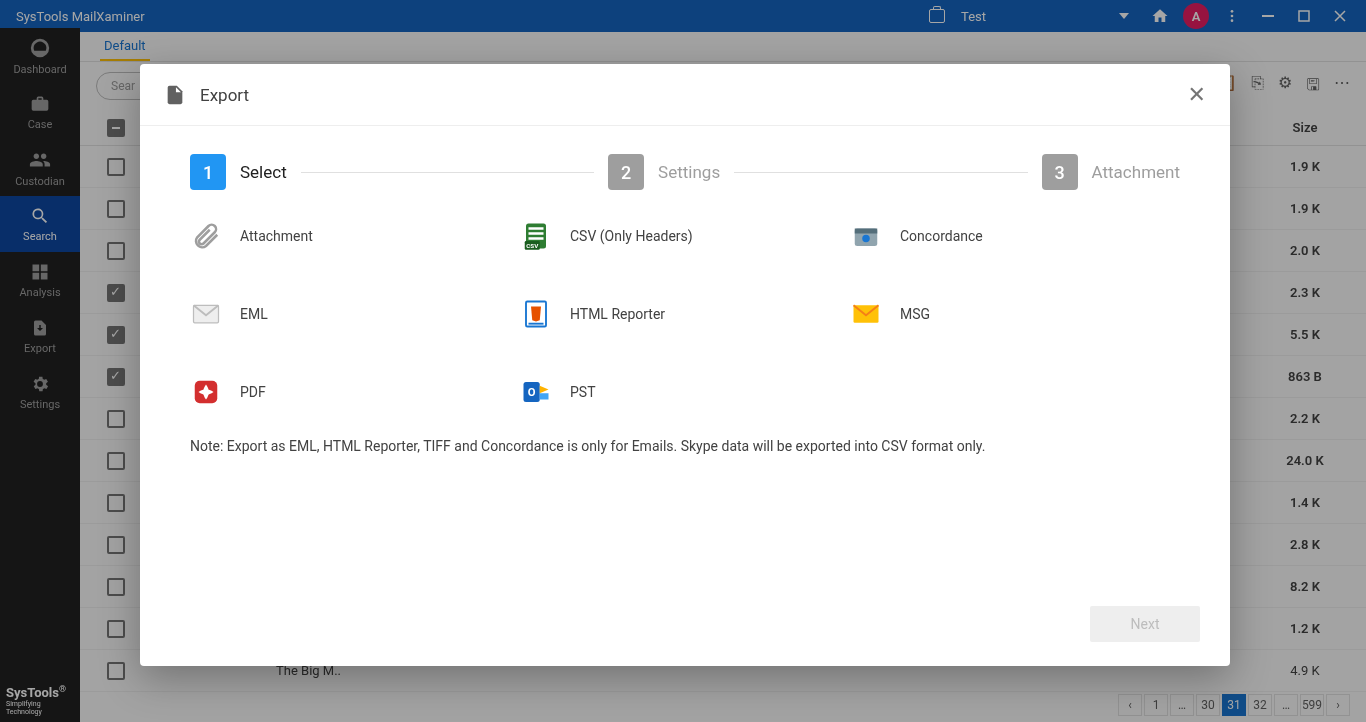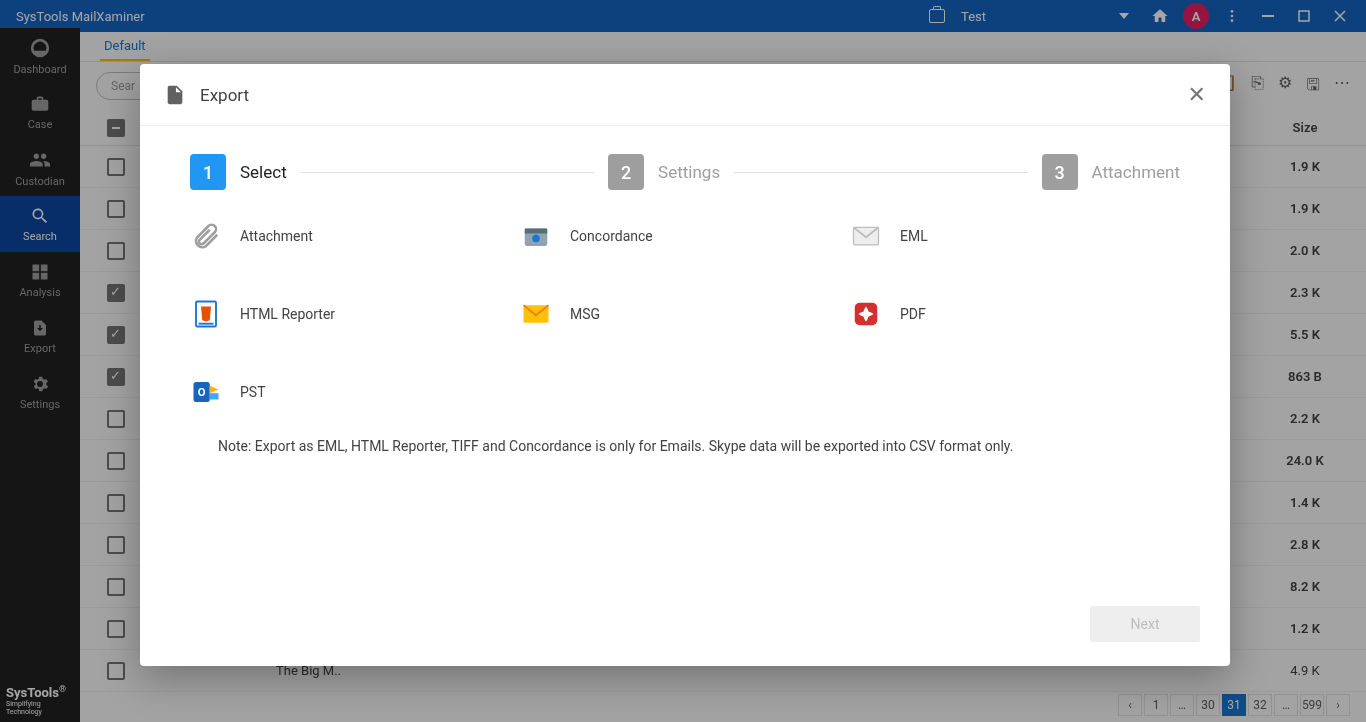--- a/index.html
+++ b/index.html
@@ -65,21 +65,21 @@
 .step-badge.inactive { background: #9e9e9e; }
 .step-label { font-size: 17px; }
 .step-label.active { color: #212121; }
 .step-label.inactive { color: #9e9e9e; }
 .step-line { flex: 1; height: 1px; background: #e0e0e0; }
 
 .options { padding: 20px 50px; display: grid; grid-template-columns: repeat(3, 1fr); row-gap: 46px; }
 .opt { display: flex; align-items: center; gap: 18px; cursor: pointer; font-size: 14px; color: #424242; }
 .opt .ic { width: 32px; height: 32px; display: flex; align-items: center; justify-content: center; }
 
-.note { padding: 10px 78px; font-size: 14px; color: #424242; }
+.note { padding: 10px 50px; font-size: 14px; color: #424242; }
 .modal-foot { margin-top: auto; padding: 16px 30px 24px; display: flex; justify-content: flex-end; }
 .btn-next { width: 110px; height: 36px; background: #eeeeee; color: #bdbdbd; border: none; border-radius: 2px; font-size: 14px; cursor: not-allowed; }
 
 
 .ic svg { width: 30px; height: 30px; }
 </style>
 </head>
 <body>
 
 <div class="titlebar">
@@ -318,20 +318,33 @@
         <span class="ic">
           <svg viewBox="0 0 24 24" fill="none" stroke="#9e9e9e" stroke-width="2">
             <path d="M21 11l-9 9a5 5 0 01-7-7l9-9a3.5 3.5 0 015 5l-9 9a2 2 0 01-3-3l8-8"></path>
           </svg>
         </span>
         <span>Attachment</span>
       </div>
       <div class="opt">
         <span class="ic">
           <svg viewBox="0 0 24 24">
+            <rect x="4" y="2" width="16" height="20" rx="2" fill="#2e7d32"></rect>
+            <rect x="6" y="5" width="12" height="2" fill="#fff"></rect>
+            <rect x="6" y="9" width="12" height="2" fill="#fff"></rect>
+            <rect x="6" y="13" width="12" height="2" fill="#fff"></rect>
+            <rect x="3" y="16" width="12" height="7" rx="1" fill="#1b5e20"></rect>
+            <text x="9" y="21.5" fill="#fff" font-size="5" text-anchor="middle" font-weight="bold">CSV</text>
+          </svg>
+        </span>
+        <span>CSV (Only Headers)</span>
+      </div>
+      <div class="opt">
+        <span class="ic">
+          <svg viewBox="0 0 24 24">
             <rect x="3" y="6" width="18" height="14" rx="2" fill="#90a4ae"></rect>
             <rect x="3" y="6" width="18" height="4" fill="#546e7a"></rect>
             <circle cx="12" cy="14" r="3" fill="#1976d2"></circle>
           </svg>
         </span>
         <span>Concordance</span>
       </div>
       <div class="opt">
         <span class="ic">
           <svg viewBox="0 0 24 24">

